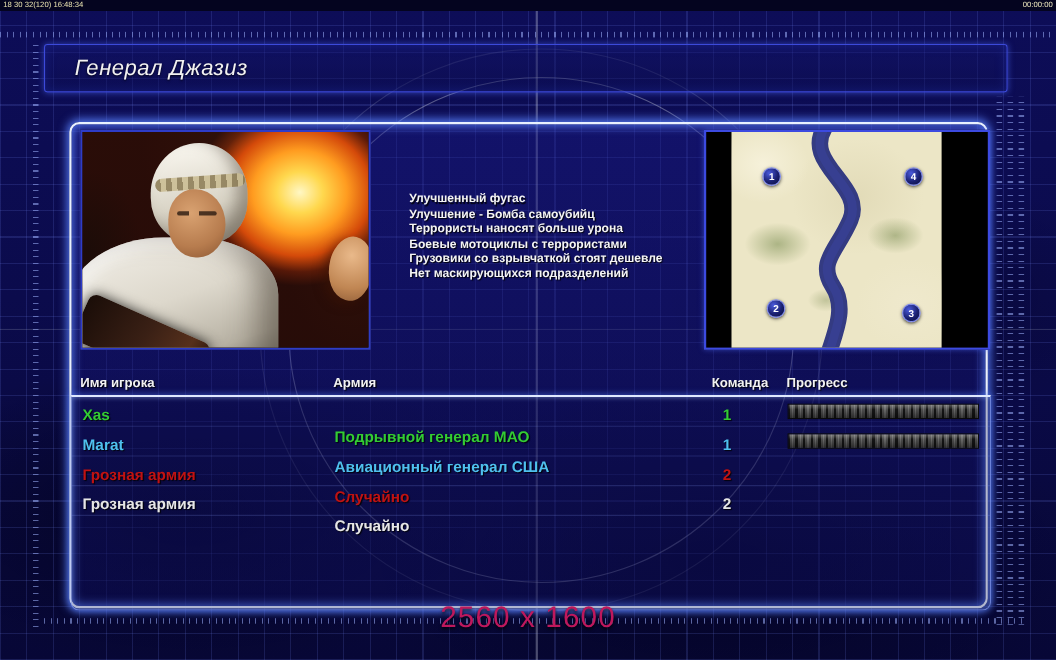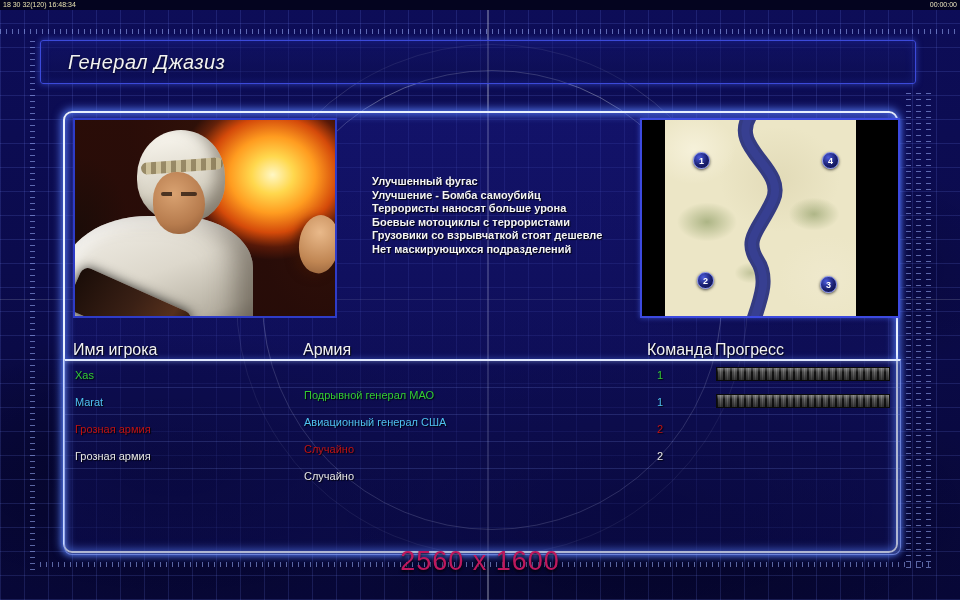--- a/index.html
+++ b/index.html
@@ -128,30 +128,30 @@
       #ece6c6; }
   .mapimg svg { position:absolute; inset:0; }
   .marker { position:absolute; width:17px; height:17px; border-radius:50%;
     background:radial-gradient(circle at 35% 30%, #4a5adc 0%, #1a2070 55%, #0a0c3a 100%);
     border:1.5px solid #7a86e8; box-shadow:0 1px 3px rgba(0,0,0,.7);
     display:flex; align-items:center; justify-content:center;
     color:#fff; font-size:9px; font-weight:bold; }
 
   
   .thead { position:absolute; left:0; top:228px; width:100%; height:16px; }
-  .th { position:absolute; font-size:16px; font-weight:normal; color:#f2f2f2;
+  .th { position:absolute; font-size:12px; font-weight:bold; color:#f2f2f2;
     text-shadow:1px 1px 1px rgba(0,0,0,.9); white-space:nowrap; }
   .th.c0 { left:8px; } .th.c1 { left:238px; } .th.c2 { left:582px; } .th.c3 { left:650px; }
   .tbody { position:absolute; left:-1px; top:246px; width:837px; height:196px;
     border:1px solid rgba(140,165,255,.7); border-top:2px solid #dfe8ff;
     border-radius:0 0 8px 8px;
     box-shadow:0 0 6px rgba(90,130,255,.5), inset 0 1px 4px rgba(160,190,255,.4);
     background:rgba(10,10,70,.25); }
   .trow { position:absolute; left:0; width:100%; height:27px;
-    border-bottom:1px solid rgba(140,160,255,.18); font-size:11px; }
+    border-bottom:1px solid rgba(140,160,255,.18); font-size:14px;font-weight:bold; }
   .trow span { position:absolute; top:8px; white-space:nowrap;
     text-shadow:1px 1px 1px rgba(0,0,0,.85); }
   .trow .name { left:10px; } .trow .army { left:239px;margin-top:20px; } .trow .team { left:592px; }
   .bar { position:absolute; left:651px; top:6px; width:174px; height:14px;
     border:1px solid #0a0a0a; background:#101010; }
   .bar .fill { height:100%;
     background:
       linear-gradient(180deg, rgba(255,255,255,.28) 0%, rgba(255,255,255,0) 35%, rgba(0,0,0,.45) 100%),
       repeating-linear-gradient(90deg,#151515 0 1px,#4d4d4d 1px 3px,#6a6a6a 3px 4px,#4d4d4d 4px 6px,#151515 6px 7px); }
 

